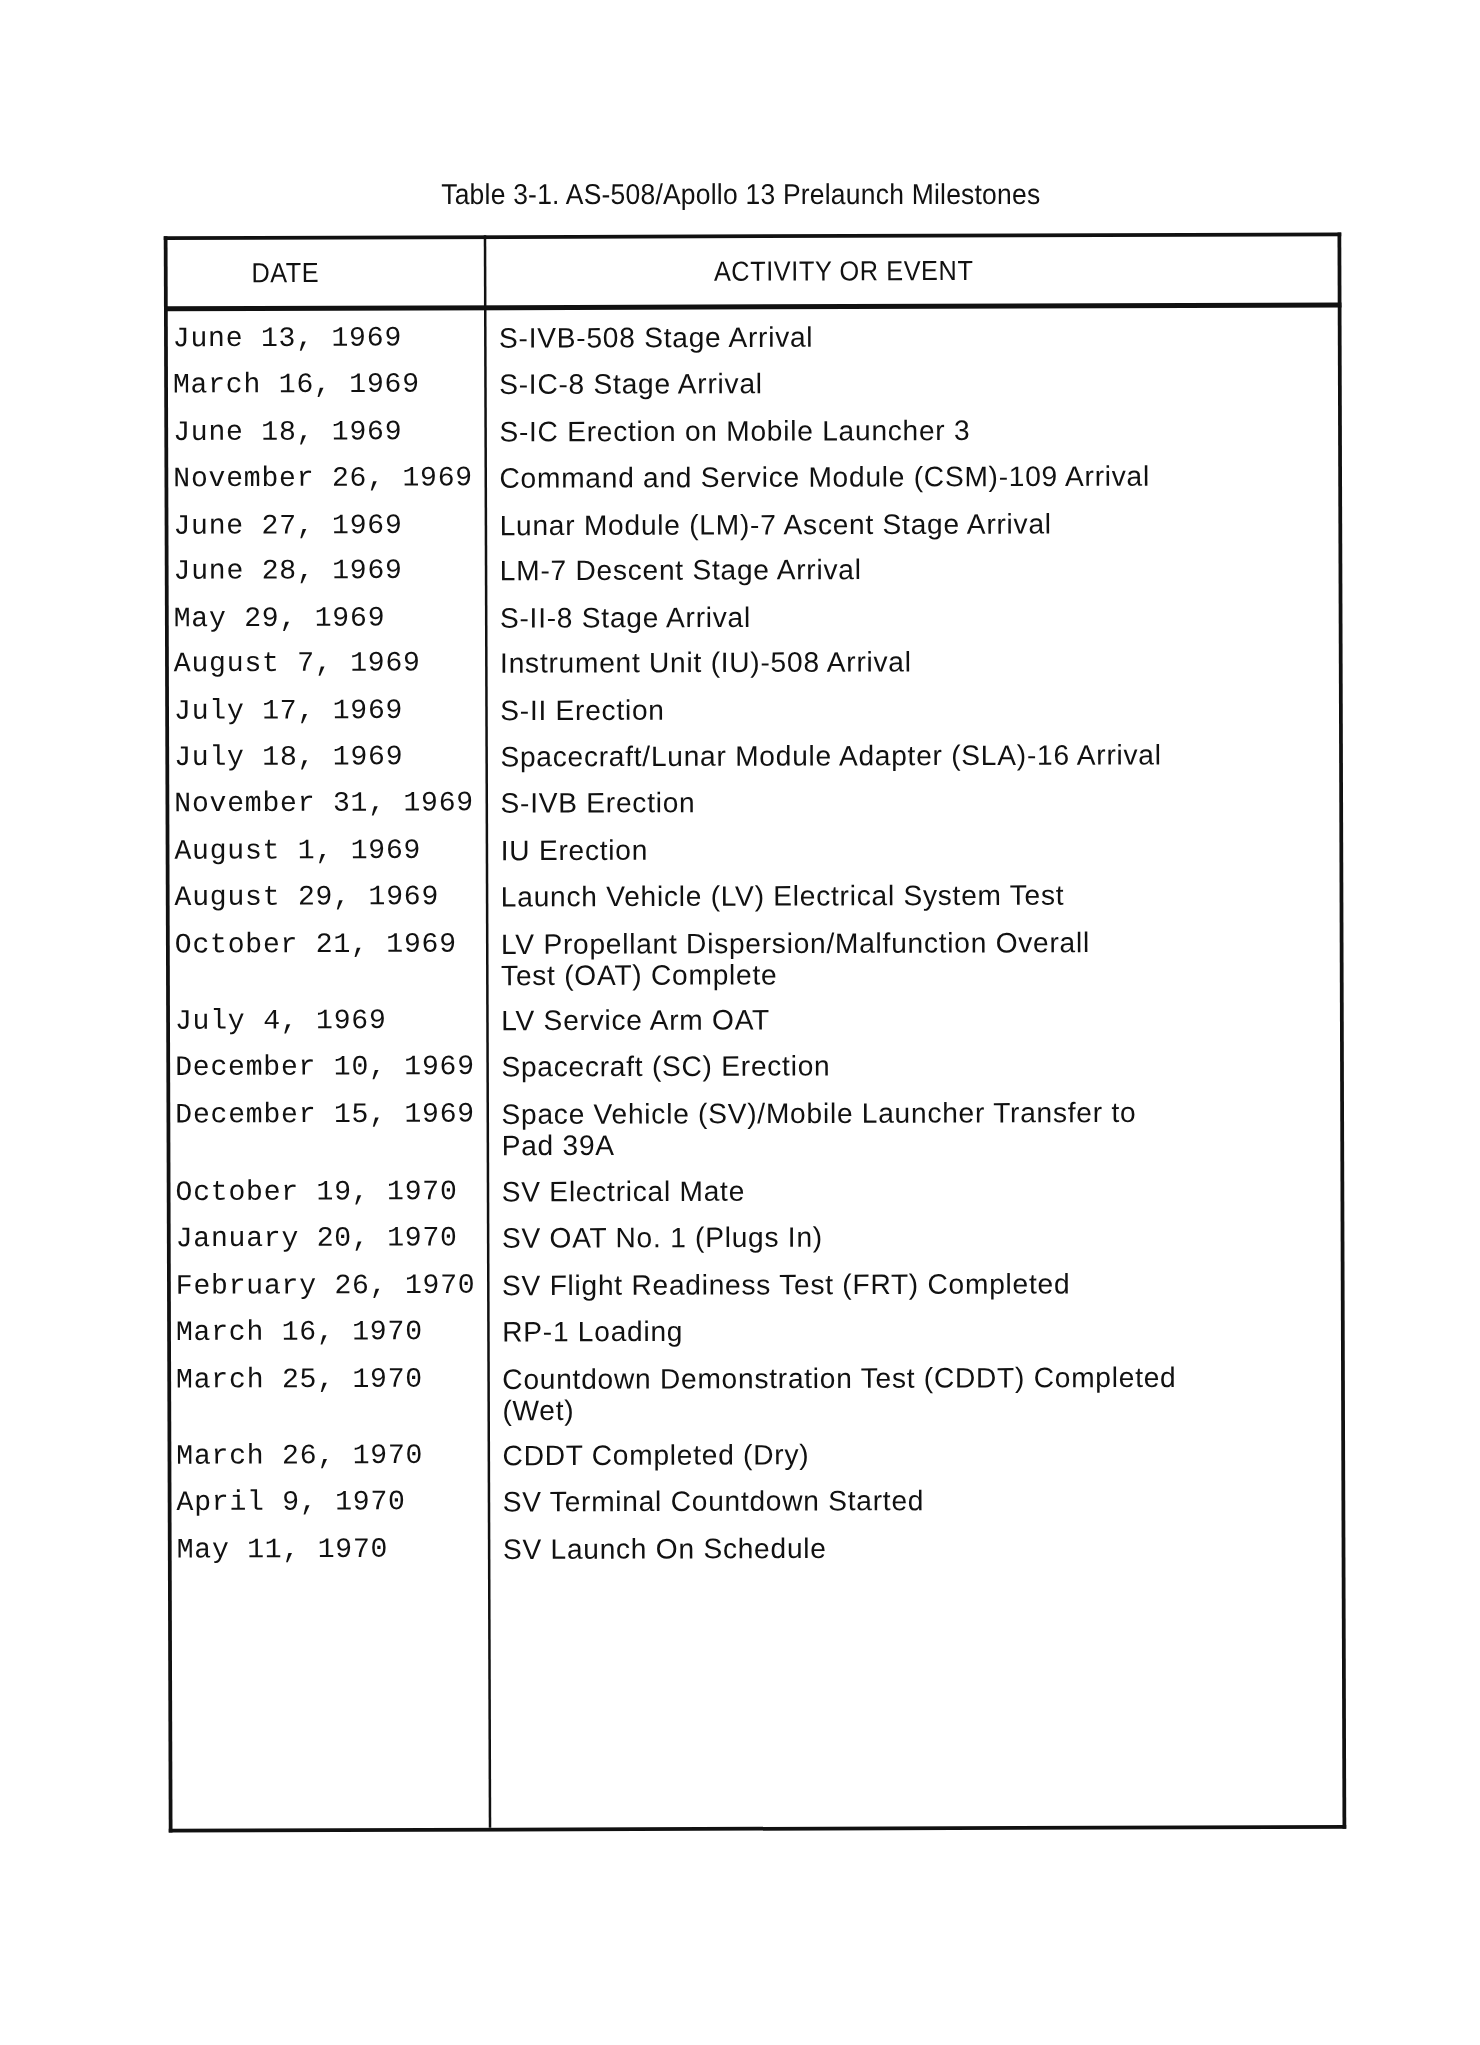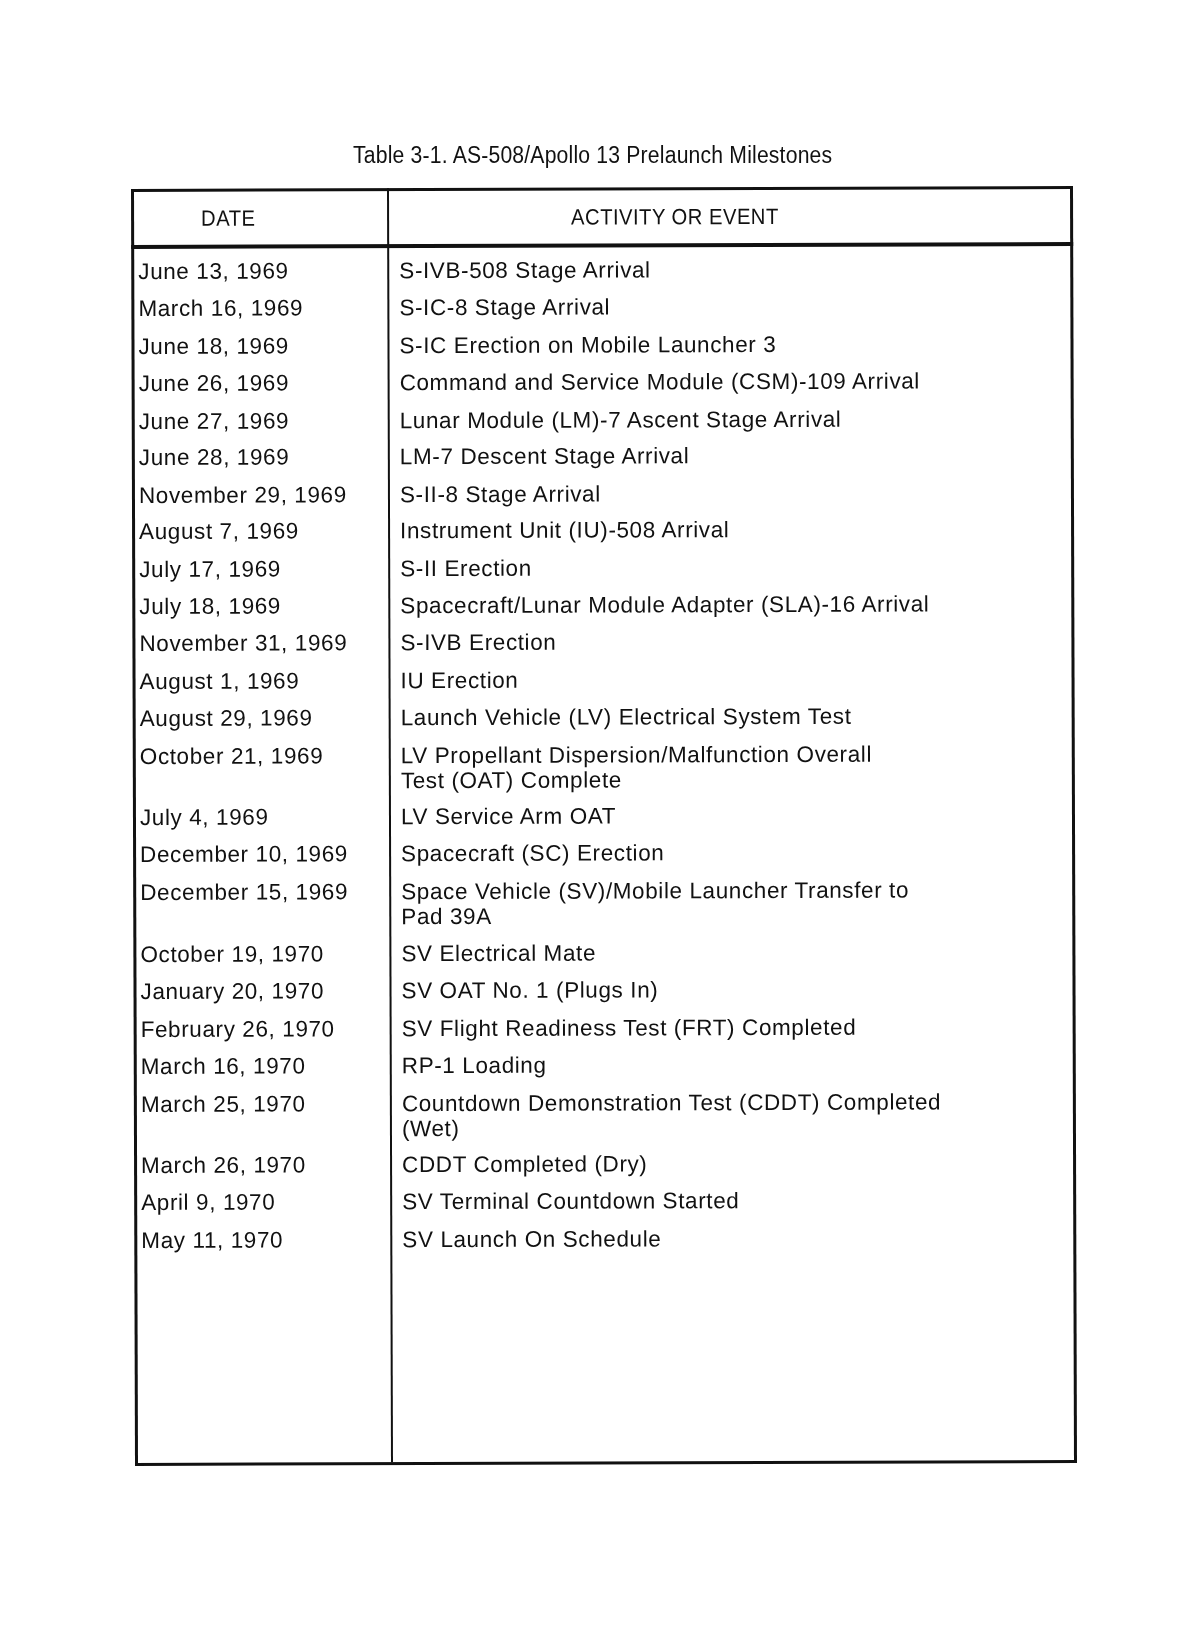--- a/index.html
+++ b/index.html
@@ -77,20 +77,21 @@
       display: flex;
       font-size: 22.5px;
       line-height: 25px;
       letter-spacing: 0.6px;
     }
     .cell-date {
       width: 240px;
       padding-left: 4px;
       box-sizing: border-box;
       white-space: nowrap;
+      font-family: Liberation Mono, monospace;
     }
     .cell-activity {
       position: absolute;
       left: 265px;
       width: 640px;
       white-space: pre-line;
     }
   </style>
 </head>
 <body>
@@ -110,33 +111,33 @@
       </div>
       <div class="row" style="position: absolute; top: 37px; left: 0px; width: 936px;">
         <div class="cell-date">March 16, 1969</div>
         <div class="cell-activity">S-IC-8 Stage Arrival</div>
       </div>
       <div class="row" style="position: absolute; top: 75px; left: 0px; width: 936px;">
         <div class="cell-date">June 18, 1969</div>
         <div class="cell-activity">S-IC Erection on Mobile Launcher 3</div>
       </div>
       <div class="row" style="position: absolute; top: 112px; left: 0px; width: 936px;">
-        <div class="cell-date">June 26, 1969</div>
+        <div class="cell-date">November 26, 1969</div>
         <div class="cell-activity">Command and Service Module (CSM)-109 Arrival</div>
       </div>
       <div class="row" style="position: absolute; top: 150px; left: 0px; width: 936px;">
         <div class="cell-date">June 27, 1969</div>
         <div class="cell-activity">Lunar Module (LM)-7 Ascent Stage Arrival</div>
       </div>
       <div class="row" style="position: absolute; top: 186px; left: 0px; width: 936px;">
         <div class="cell-date">June 28, 1969</div>
         <div class="cell-activity">LM-7 Descent Stage Arrival</div>
       </div>
       <div class="row" style="position: absolute; top: 224px; left: 0px; width: 936px;">
-        <div class="cell-date">November 29, 1969</div>
+        <div class="cell-date">May 29, 1969</div>
         <div class="cell-activity">S-II-8 Stage Arrival</div>
       </div>
       <div class="row" style="position: absolute; top: 260px; left: 0px; width: 936px;">
         <div class="cell-date">August 7, 1969</div>
         <div class="cell-activity">Instrument Unit (IU)-508 Arrival</div>
       </div>
       <div class="row" style="position: absolute; top: 298px; left: 0px; width: 936px;">
         <div class="cell-date">July 17, 1969</div>
         <div class="cell-activity">S-II Erection</div>
       </div>

